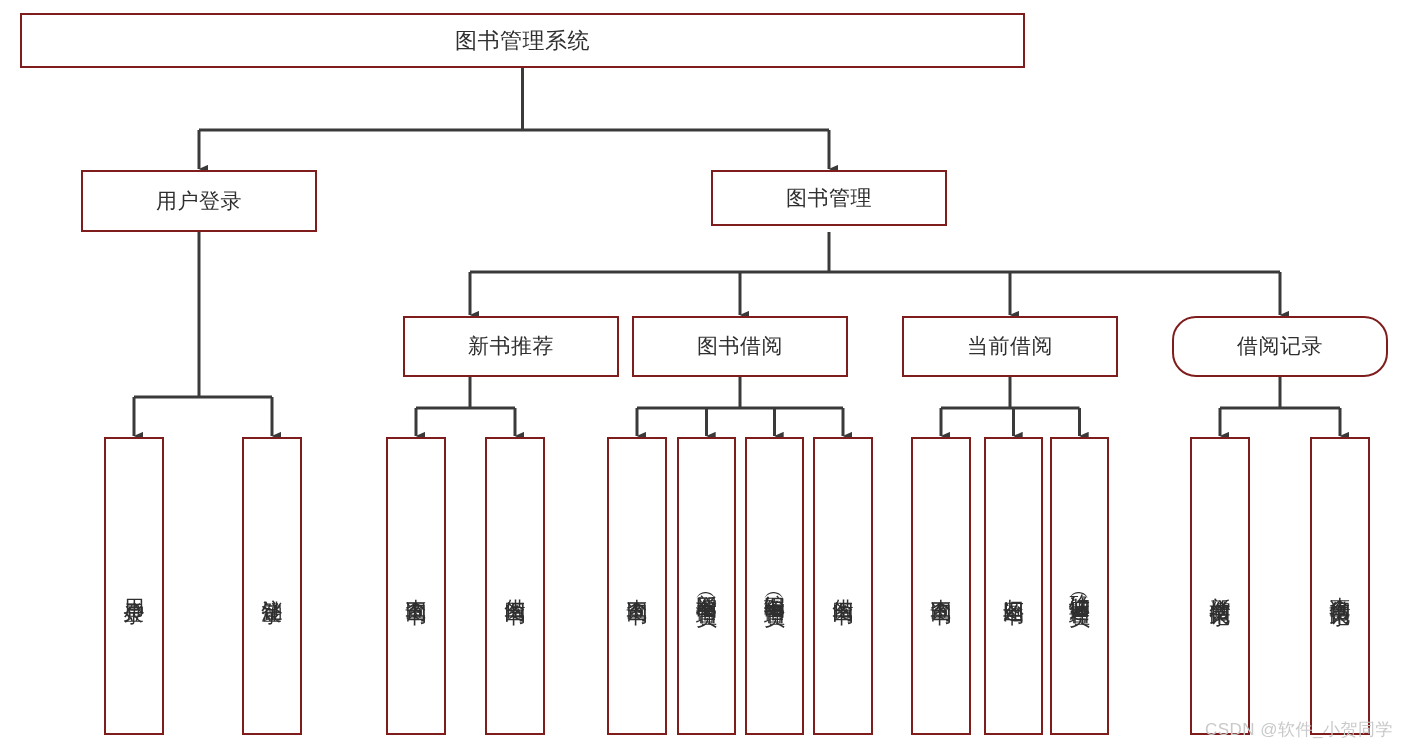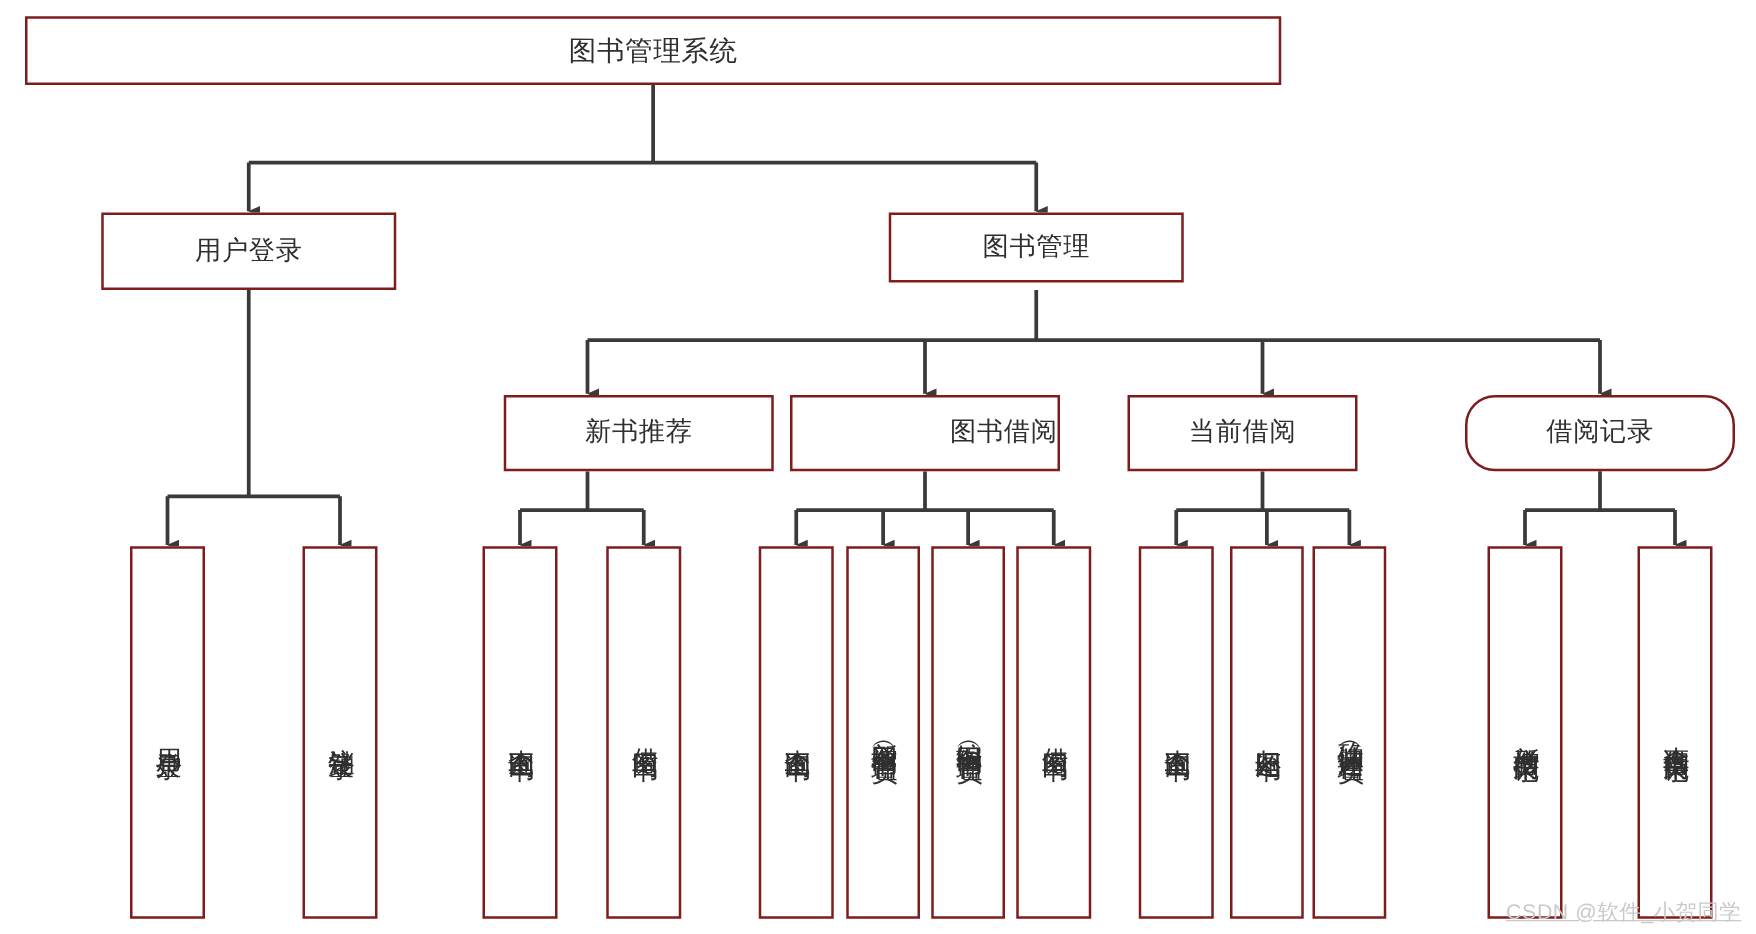--- a/index.html
+++ b/index.html
@@ -68,21 +68,20 @@
   }
   #watermark {
     position: absolute;
     right: 12px;
     bottom: 6px;
     font-size: 17px;
     color: #c9c9c9;
     white-space: nowrap;
     letter-spacing: 0.5px;
     user-select: none;
-    text-decoration: underline;
   }
 </style>
 </head>
 <body>
 
 <div id="diagram-root">
 
   <svg id="edge-layer" viewBox="0 0 1405 747" xmlns="http://www.w3.org/2000/svg">
     <defs>
       <marker id="arrowhead" markerWidth="9" markerHeight="10" refX="4.5" refY="9.2" orient="auto" markerUnits="userSpaceOnUse">
@@ -133,24 +132,24 @@
   <div class="node horizontal" style="left: 81px; top: 170px; width: 236px; height: 62px;">
     <span class="node-label">用户登录</span>
   </div>
   <div class="node horizontal" style="left: 711px; top: 170px; width: 236px; height: 56px;">
     <span class="node-label">图书管理</span>
   </div>
 
   <div class="node horizontal" style="left: 362px; top: 316px; width: 216px; height: 61px; margin-left: 41px;">
     <span class="node-label">新书推荐</span>
   </div>
-  <div class="node horizontal" style="left: 632px; top: 316px; width: 216px; height: 61px; justify-content: flex-end;">
+  <div class="node horizontal" style="left: 632px; top: 316px; width: 216px; height: 61px;">
     <span class="node-label">图书借阅</span>
   </div>
-  <div class="node horizontal" style="left: 902px; top: 316px; width: 184px; height: 61px;">
+  <div class="node horizontal" style="left: 902px; top: 316px; width: 216px; height: 61px;">
     <span class="node-label">当前借阅</span>
   </div>
   <div class="node horizontal" style="left: 1172px; top: 316px; width: 216px; height: 61px; border-radius: 24px;">
     <span class="node-label">借阅记录</span>
   </div>
 
   <div class="node vertical" style="left: 104px; top: 437px; width: 60px; height: 298px;">
     <span class="node-label">用户登录</span>
   </div>
   <div class="node vertical" style="left: 242px; top: 437px; width: 60px; height: 298px;">

